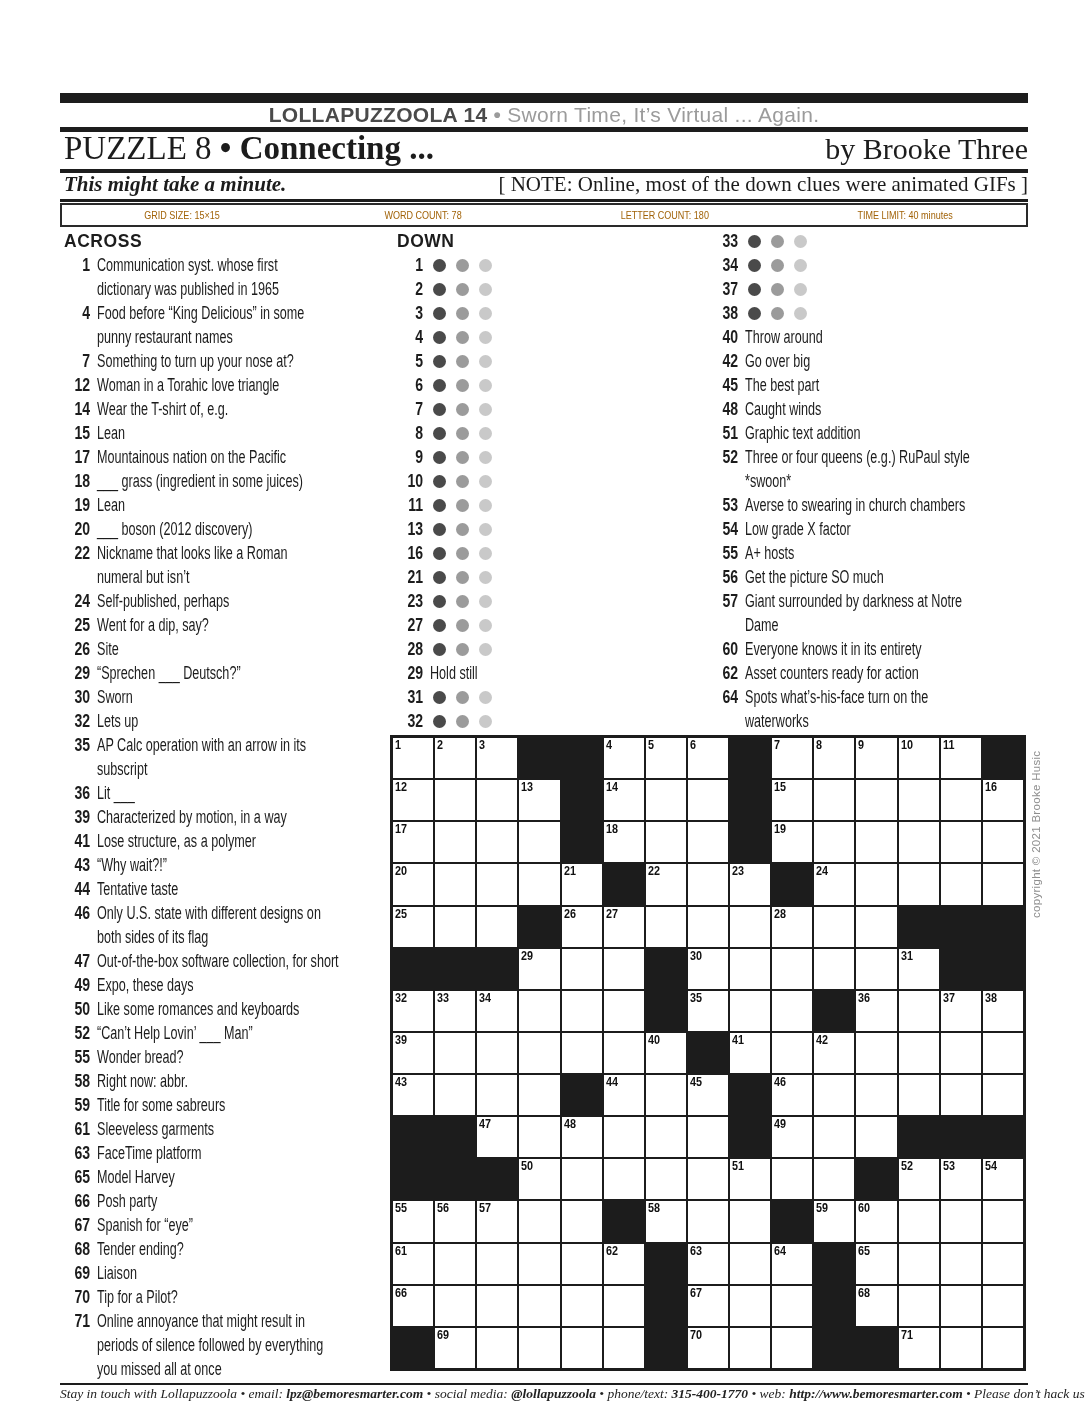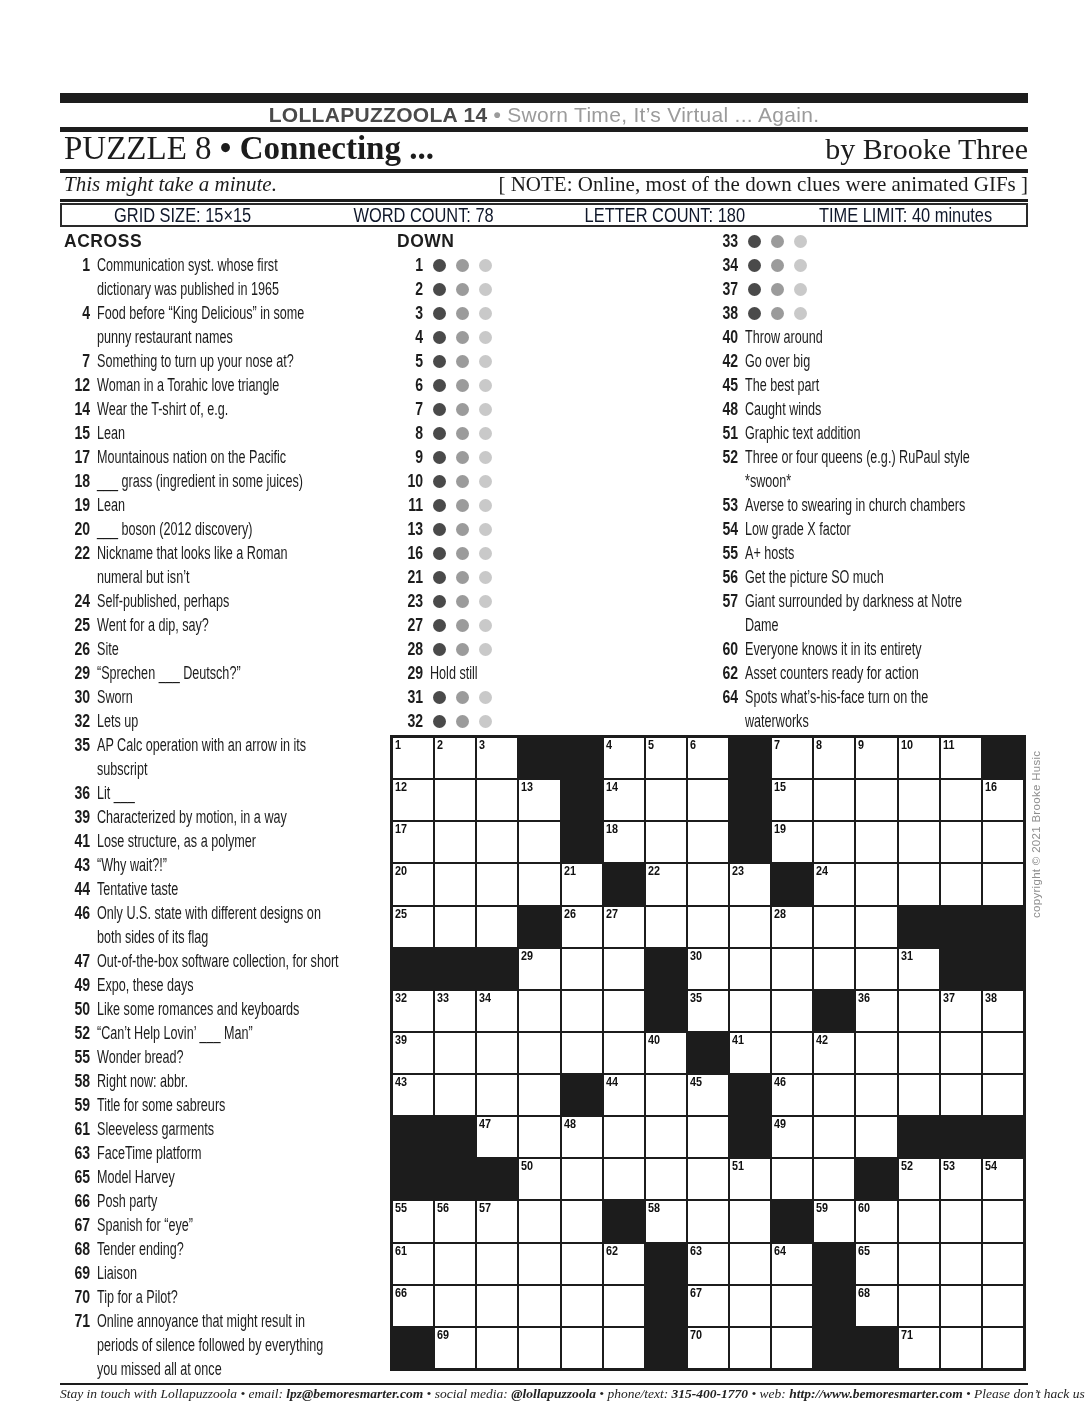--- a/index.html
+++ b/index.html
@@ -15,25 +15,25 @@
   .evttag{color:#9b9b9b;font-weight:500;}
   
   .titlerow{left:64px;top:99px;width:964px;height:40px;display:flex;justify-content:space-between;
             align-items:baseline;font-family:"Liberation Serif",serif;}
   .ptitle{font-size:33px;}
   .ptitle .rest{font-weight:bold;font-family:Liberation Serif, serif;}
   .byline{font-size:30px;}
   
   .noterow{left:64px;top:141px;width:964px;height:28px;display:flex;justify-content:space-between;
            align-items:baseline;font-family:"Liberation Serif",serif;font-size:21px;}
-  .noteleft{font-style:italic;font-weight:normal;text-align:center;}
+  .noteleft{font-style:italic;font-weight:bold;text-align:center;}
   
   .stats{left:60px;top:172px;width:968px;height:24px;border:2px solid #2a2a2a;box-sizing:border-box;
          display:flex;align-items:center;}
-  .stat{flex:1;text-align:center;color:#0f172a;font-size:20px;white-space:pre;}
+  .stat{flex:1;text-align:center;color:#a16207;font-size:11px;white-space:pre;}
   .stat .cond{display:inline-block;transform:scaleX(.82);transform-origin:50% 50%;}
   
   .col{position:absolute;}
   .colhead{font-weight:bold;font-size:19px;line-height:24px;letter-spacing:.6px;
            transform:scaleX(.92);transform-origin:0 0;}
   .clue{display:flex;align-items:flex-start;}
   .clue .n{flex:none;width:26px;text-align:right;font-weight:bold;font-size:18px;line-height:24px;
            transform:scaleX(.78);transform-origin:100% 0;}
   .clue .t{flex:none;margin-left:7px;font-size:18px;line-height:24px;white-space:pre-line;
            transform:scaleX(.70);transform-origin:0 0;letter-spacing:0;}

